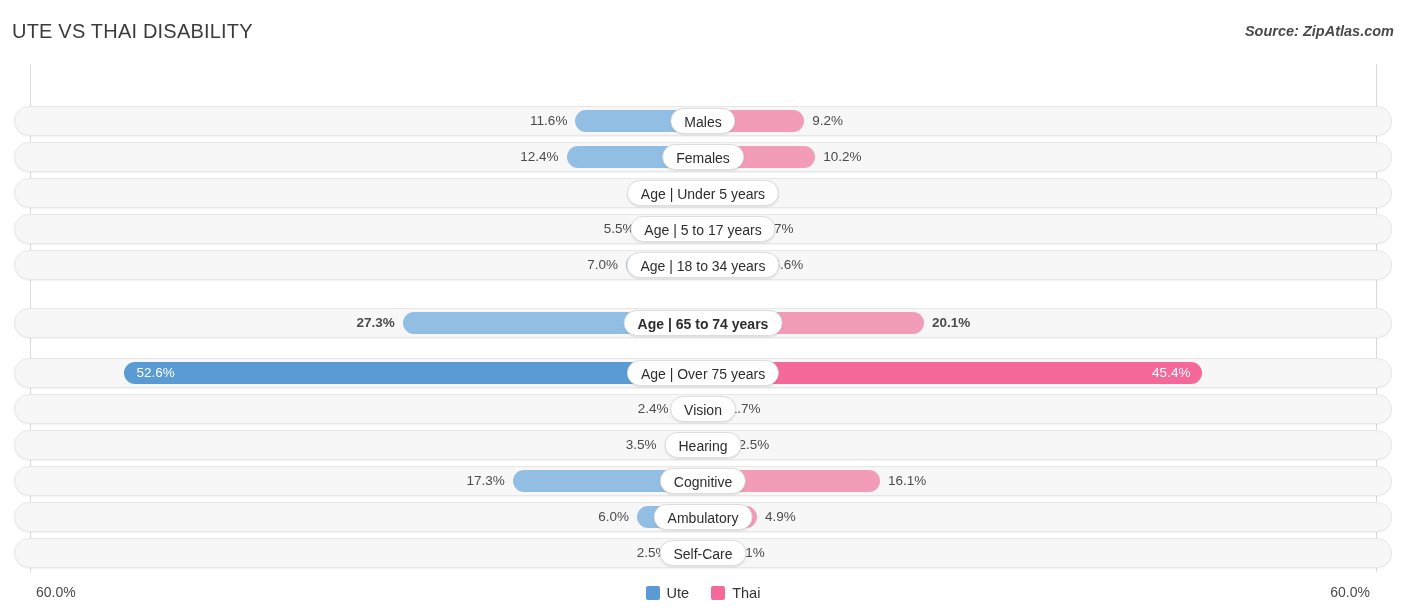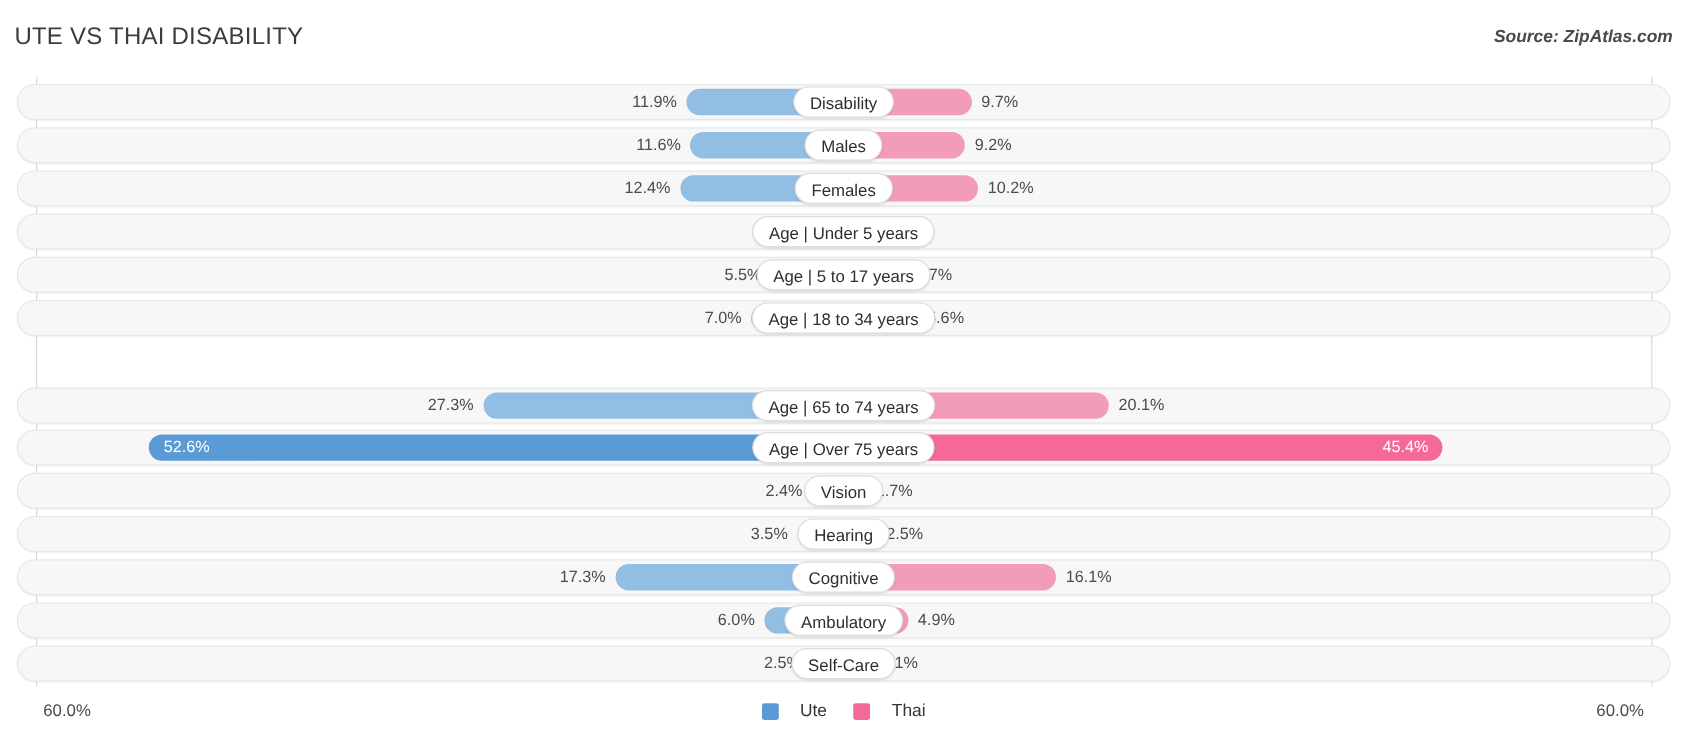--- a/index.html
+++ b/index.html
@@ -144,21 +144,21 @@
     left: 0;
     width: 1406px;
     display: flex;
     justify-content: center;
     align-items: center;
     gap: 22px;
   }
   .legend-item {
     display: flex;
     align-items: center;
-    gap: 18px;
+    gap: 7px;
   }
   .legend-swatch {
     width: 14px;
     height: 14px;
     border-radius: 2px;
     display: inline-block;
   }
   .legend-text {
     font-size: 14.5px;
     color: #333333;
@@ -170,28 +170,20 @@
 <div id="chart-root">
 
   <div class="chart-title">UTE VS THAI DISABILITY</div>
 
   <div class="chart-source">Source: ZipAtlas.com</div>
 
   <div id="plot">
     <div class="gridline left"></div>
     <div class="gridline right"></div>
 
-  <div class="row" style="top: 6px;">
-        <div class="track"></div>
-        <div class="bar left" style="left: 558.1px; width: 130.9px; background: rgb(147, 190, 228);"></div>
-        <div class="bar right" style="left: 689px; width: 106.7px; background: rgb(242, 156, 184);"></div>
-        <div class="val left" style="left: 452.1px; width: 98px;">11.9%</div>
-        <div class="val right" style="left: 803.7px;">9.7%</div>
-        <div class="cat-pill" style="left: 689px;">Disability</div>
-      </div>
       <div class="row" style="top: 42px;">
         <div class="track"></div>
         <div class="bar left" style="left: 561.4px; width: 127.6px; background: rgb(147, 190, 228);"></div>
         <div class="bar right" style="left: 689px; width: 101.2px; background: rgb(242, 156, 184);"></div>
         <div class="val left" style="left: 455.4px; width: 98px;">11.6%</div>
         <div class="val right" style="left: 798.2px;">9.2%</div>
         <div class="cat-pill" style="left: 689px;">Males</div>
       </div>
       <div class="row" style="top: 78px;">
         <div class="track"></div>
@@ -218,21 +210,21 @@
         <div class="cat-pill" style="left: 689px;">Age | 5 to 17 years</div>
       </div>
       <div class="row" style="top: 186px;">
         <div class="track"></div>
         <div class="bar left" style="left: 612px; width: 77px; background: rgb(147, 190, 228);"></div>
         <div class="bar right" style="left: 689px; width: 61.6px; background: rgb(242, 156, 184);"></div>
         <div class="val left" style="left: 506px; width: 98px;">7.0%</div>
         <div class="val right" style="left: 758.6px;">5.6%</div>
         <div class="cat-pill" style="left: 689px;">Age | 18 to 34 years</div>
       </div>
-      <div class="row" style="top: 259px;">
+      <div class="row" style="top: 244px; font-weight: bold;">
         <div class="track"></div>
         <div class="bar left" style="left: 388.7px; width: 300.3px; background: rgb(147, 190, 228);"></div>
         <div class="bar right" style="left: 689px; width: 221.1px; background: rgb(242, 156, 184);"></div>
         <div class="val left" style="left: 282.7px; width: 98px;">27.3%</div>
         <div class="val right" style="left: 918.1px;">20.1%</div>
         <div class="cat-pill" style="left: 689px;">Age | 65 to 74 years</div>
       </div>
       <div class="row" style="top: 294px;">
         <div class="track"></div>
         <div class="bar left" style="left: 110.4px; width: 578.6px; background: rgb(91, 155, 213);"></div>

